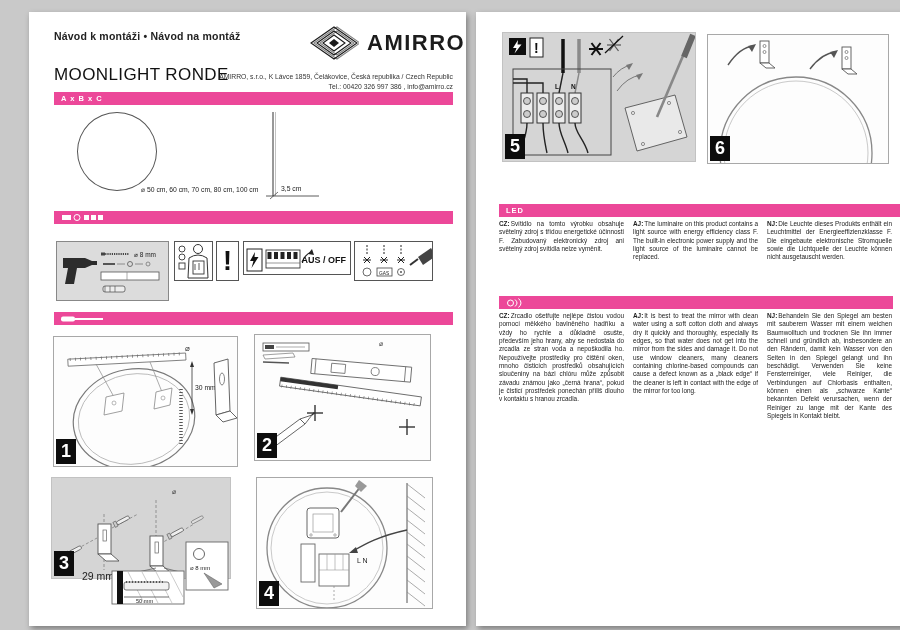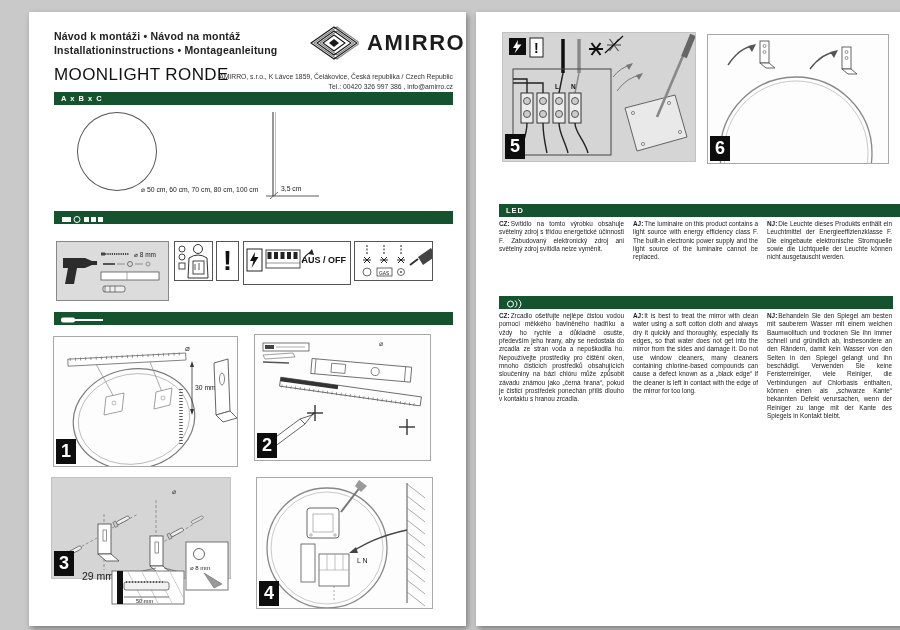--- a/index.html
+++ b/index.html
@@ -3,22 +3,22 @@
 <meta charset="utf-8">
 <style>
   html,body{margin:0;padding:0}
   body{width:900px;height:630px;background:#c9c9c9;position:relative;overflow:hidden;
        font-family:"Liberation Sans",sans-serif;}
   .page{position:absolute;top:12px;width:437px;height:614px;background:#fff;
         box-shadow:2px 3px 6px rgba(0,0,0,.38);margin-left:21px;}
   #leftPage{left:8px}
   #rightPage{left:455px}
   .abs{position:absolute}
-  .bar{position:absolute;background:#14532d;height:13px;color:#fff;display:flex;
-       align-items:flex-end;padding-left:7px;box-sizing:border-box}
+  .bar{position:absolute;background:#ec4899;height:13px;color:#fff;display:flex;
+       align-items:center;padding-left:7px;box-sizing:border-box}
   .bar .t{font-size:7.5px;font-weight:bold;letter-spacing:1px;line-height:13px}
   .panel{position:absolute;background:#fdfdfd;border:1px solid #a8a8a8;box-sizing:border-box}
   .panel.gray{background:#d5d5d5;border:1px solid #c2c2c2}
   .num{position:absolute;left:2px;bottom:2px;width:20px;height:25px;background:#0d0d0d;
        color:#fff;font-size:18px;font-weight:bold;display:flex;align-items:center;
        justify-content:center}
   .tbox{position:absolute;background:#fff;border:1px solid #555;box-sizing:border-box}
   .hdr1{font-size:10.5px;font-weight:bold;color:#222;line-height:1.35;letter-spacing:.2px}
   .product{font-size:17px;font-weight:normal;color:#111;letter-spacing:.4px}
   .addr{font-size:6.8px;color:#333;text-align:right;line-height:1.4}
@@ -29,21 +29,20 @@
   .col b{margin-right:1px}
   .bang{font-size:27px;font-weight:bold;color:#111;display:flex;align-items:center;justify-content:center;height:100%}
   svg text{font-family:"Liberation Sans",sans-serif}
 </style>
 </head>
 <body>
 
 <div class="page" id="leftPage">
 
   <div class="abs hdr1" style="left:25px;top:17px">Návod k montáži • Návod na montáž</div>
-  <div class="abs hdr1" style="left:25px;top:31px">Installationinstructions • Montageanleitung</div>
 
   <div class="abs" style="left:280px;top:12px;display:flex;align-items:center;gap:8px">
     <svg width="50" height="38" viewBox="0 0 50 38">
       <g fill="none" stroke="#1a1a1a" stroke-width="1.1">
         <polygon points="2,19 25,3 48,19 25,35"></polygon>
         <polygon points="8,19 25,7 42,19 25,31"></polygon>
         <polygon points="14,19 25,11 36,19 25,27"></polygon>
         <polygon points="5,19 28,3 51,19 28,35" opacity="0.55"></polygon>
         <polygon points="11,19 28,7 45,19 28,31" opacity="0.55"></polygon>
       </g>
@@ -114,21 +113,21 @@
       <rect x="18" y="19" width="11" height="13" fill="none" stroke="#333" stroke-width="0.9"></rect>
       <line x1="20" y1="22" x2="20" y2="28" stroke="#333" stroke-width="0.8"></line>
       <line x1="24" y1="21" x2="24" y2="28" stroke="#333" stroke-width="0.8"></line>
     </svg>
   </div>
 
   <div class="tbox" style="left:187px;top:229px;width:23px;height:40px">
     <div class="bang">!</div>
   </div>
 
-  <div class="tbox" style="left:214px;top:229px;width:108px;height:44px">
+  <div class="tbox" style="left:214px;top:229px;width:108px;height:34px">
     <svg width="106" height="38">
       <rect x="3" y="7" width="15" height="22" fill="#fff" stroke="#222" stroke-width="1"></rect>
       <polygon points="11,10 6,19 9.5,19 7.5,26 14.5,15 10.5,15" fill="#111"></polygon>
       <rect x="22" y="8" width="34" height="18" fill="#fff" stroke="#333" stroke-width="0.9"></rect>
       <rect x="23.5" y="10" width="4" height="7" fill="#222"></rect>
       <rect x="30" y="10" width="4" height="7" fill="#222"></rect>
       <rect x="36.5" y="10" width="4" height="7" fill="#222"></rect>
       <rect x="43" y="10" width="4" height="7" fill="#222"></rect>
       <rect x="49.5" y="10" width="4" height="7" fill="#222"></rect>
       <line x1="22" y1="21" x2="56" y2="21" stroke="#555" stroke-width="0.6"></line>

